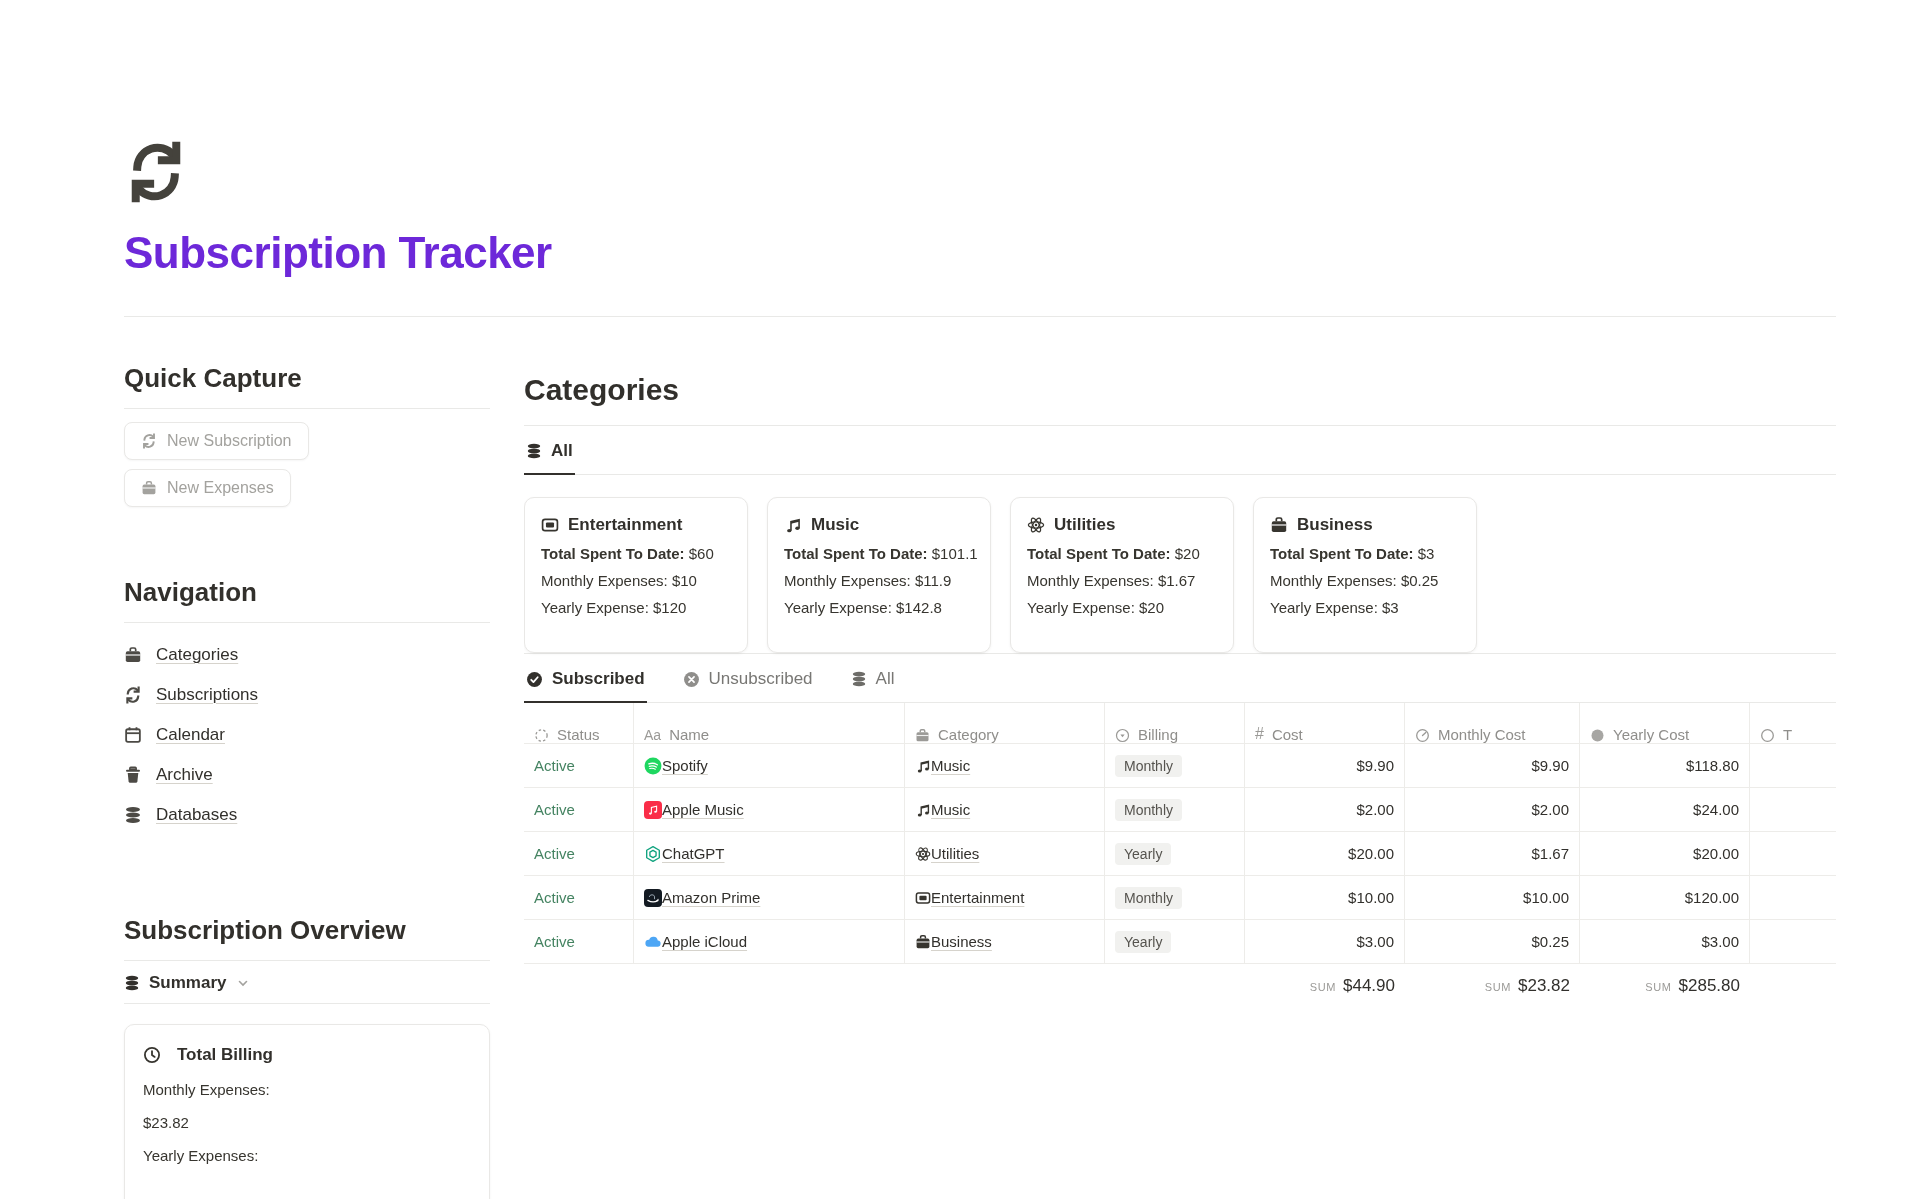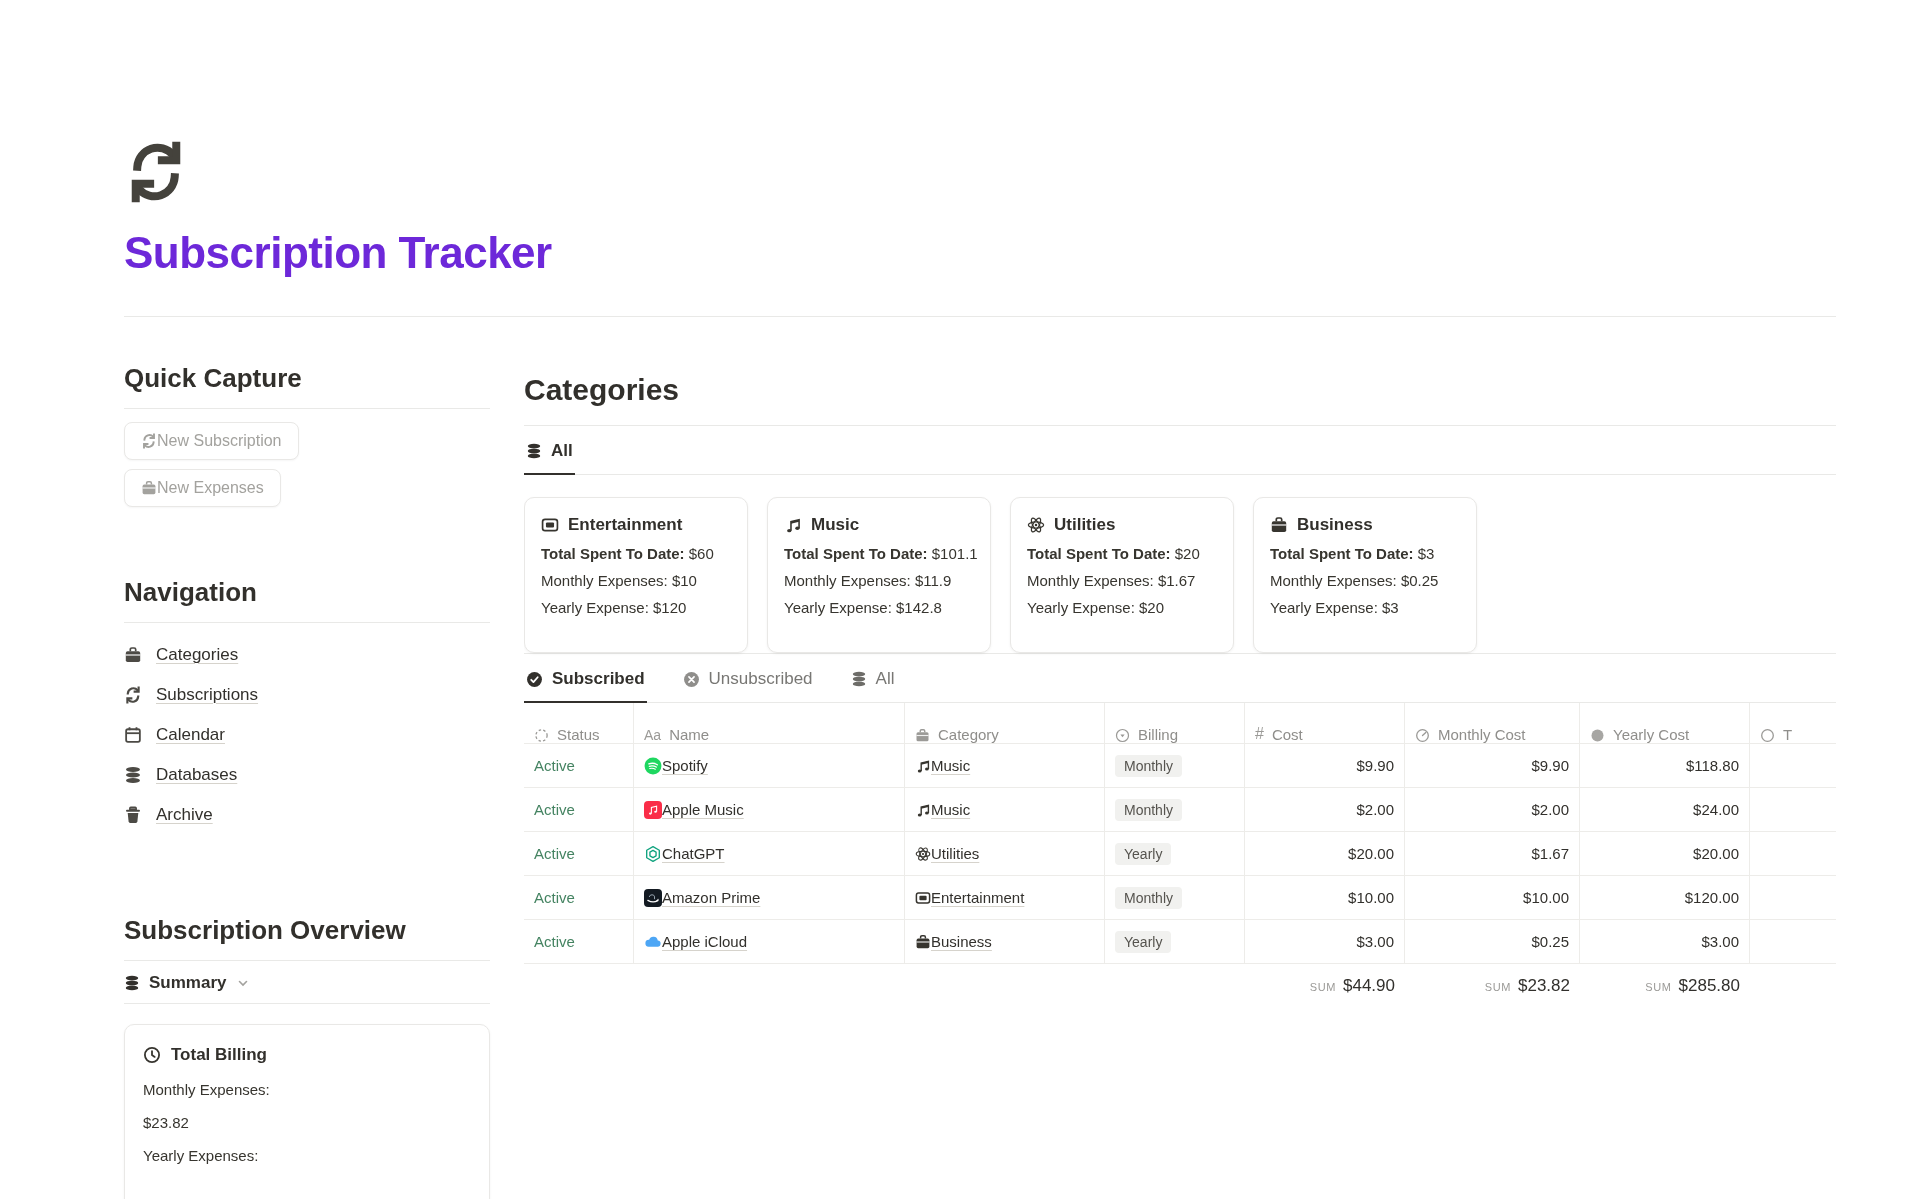--- a/index.html
+++ b/index.html
@@ -21,21 +21,21 @@
   
   .columns { display:flex; align-items:flex-start; }
   .sidebar { width:366px; flex:0 0 366px; margin-right:34px; }
   .main { width:1312px; flex:0 0 1312px; overflow:hidden; }
 
   
   .side-h { font-size:26px; font-weight:700; color:#32302c; margin:46px 0 14px; }
   .side-h.nav { margin-top:70px; }
   .side-h.overview { margin-top:80px; }
   .qc-btn {
-    display:flex; align-items:center; gap:0; background:#fff;
+    display:flex; align-items:center; gap:10px; background:#fff;
     border:1px solid #e9e8e6; border-radius:8px; box-shadow:0 1px 2px rgba(15,15,15,.04);
     height:38px; padding:0 16px; margin-top:13px; font-size:16px; color:#a3a29e;
     cursor:pointer; width:max-content; font-family:inherit;
   }
   .qc-btn + .qc-btn { margin-top:9px; }
   .qc-btn .ic { color:#a3a29e; display:flex; }
   .nav-list { margin-top:12px; }
   .nav-item { display:flex; align-items:center; gap:14px; height:40px; cursor:pointer; }
   .nav-item .ic { color:#4c4a45; display:flex; }
   .nav-label {
@@ -43,21 +43,21 @@
     text-decoration:underline; text-decoration-color:#d6d3cc; text-underline-offset:3px; text-decoration-thickness:1px;
   }
   .view-tab { display:flex; align-items:center; gap:9px; padding:12px 0 10px; width:max-content; cursor:pointer; }
   .view-tab .ic { color:#32302c; display:flex; }
   .view-tab-label { font-size:17px; font-weight:700; color:#32302c; }
   .view-tab .chev { color:#a3a29e; display:flex; margin-left:2px; }
   .billing-card {
     margin-top:20px; border:1px solid #e9e8e6; border-radius:10px;
     box-shadow:0 1px 3px rgba(15,15,15,.05); padding:20px 18px; height:220px; cursor:pointer;
   }
-  .billing-card .card-title-row { display:flex; align-items:center; gap:10px; }
+  .billing-card .card-title-row { display:flex; align-items:center; gap:16px; }
   .billing-card .card-title { font-size:17px; font-weight:600; color:#32302c; }
   .billing-card .ic { color:#37352f; display:flex; }
   .billing-line { font-size:15px; color:#37352f; margin-top:16px; }
 
   
   .main-h { font-size:30px; font-weight:700; color:#32302c; margin:56px 0 18px; }
   .main-h.subs { margin-top:72px; }
 
   
   .tabs { display:flex; align-items:flex-end; gap:34px; border-bottom:1px solid #e9e9e7; }
@@ -187,36 +187,36 @@
               <rect x="1.9" y="2.9" width="12.2" height="11.2" rx="1.6"></rect>
               <path d="M1.9 6.4 h12.2"></path>
                 <path d="M4.9 1.2 v2.6 M11.1 1.2 v2.6"></path>
             </svg>
           </span>
           <span class="nav-label">Calendar</span>
         </div>
         <div class="nav-item">
           <span class="ic">
             <svg width="18" height="18" viewBox="0 0 16 16" fill="currentColor">
+              <path d="M6 1.2 h4 q.8 0 .8 .8 v1 H5.2 v-1 q0-.8 .8-.8z" fill="none" stroke="currentColor" stroke-width="1.4"></path>
+              <rect x="1.8" y="3.4" width="12.4" height="1.6" rx=".8"></rect>
+              <path d="M3.3 6.2 h9.4 l-.8 7.6 q-.15 1.2 -1.4 1.2 H5.5 q-1.25 0 -1.4-1.2z"></path>
+            </svg>
+          </span>
+          <span class="nav-label">Archive</span>
+        </div>
+        <div class="nav-item">
+          <span class="ic">
+            <svg width="18" height="18" viewBox="0 0 16 16" fill="currentColor">
               <ellipse cx="8" cy="3.1" rx="6.2" ry="2.3"></ellipse>
                 <ellipse cx="8" cy="8" rx="6.2" ry="2.3"></ellipse>
                 <ellipse cx="8" cy="12.9" rx="6.2" ry="2.3"></ellipse>
             </svg>
           </span>
           <span class="nav-label">Databases</span>
-        </div>
-        <div class="nav-item">
-          <span class="ic">
-            <svg width="18" height="18" viewBox="0 0 16 16" fill="currentColor">
-              <path d="M6 1.2 h4 q.8 0 .8 .8 v1 H5.2 v-1 q0-.8 .8-.8z" fill="none" stroke="currentColor" stroke-width="1.4"></path>
-              <rect x="1.8" y="3.4" width="12.4" height="1.6" rx=".8"></rect>
-              <path d="M3.3 6.2 h9.4 l-.8 7.6 q-.15 1.2 -1.4 1.2 H5.5 q-1.25 0 -1.4-1.2z"></path>
-            </svg>
-          </span>
-          <span class="nav-label">Archive</span>
         </div>
       </div>
 
       <h2 class="side-h overview">Subscription Overview</h2>
       <div class="divider"></div>
 
       <div class="view-tab">
         <span class="ic">
           <svg width="16" height="16" viewBox="0 0 16 16" fill="currentColor">
             <ellipse cx="8" cy="3.1" rx="6.2" ry="2.3"></ellipse>

